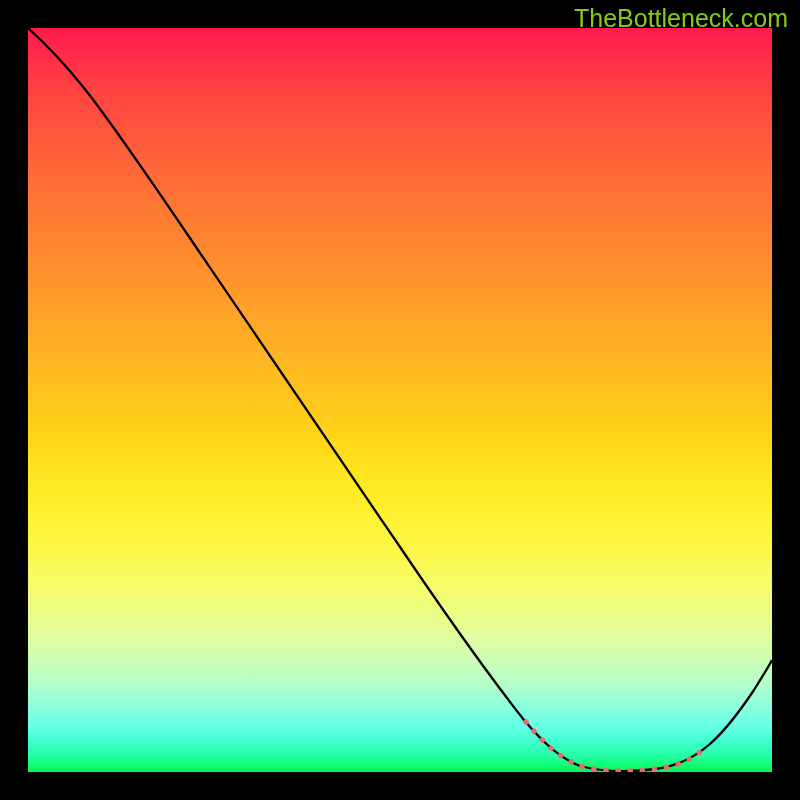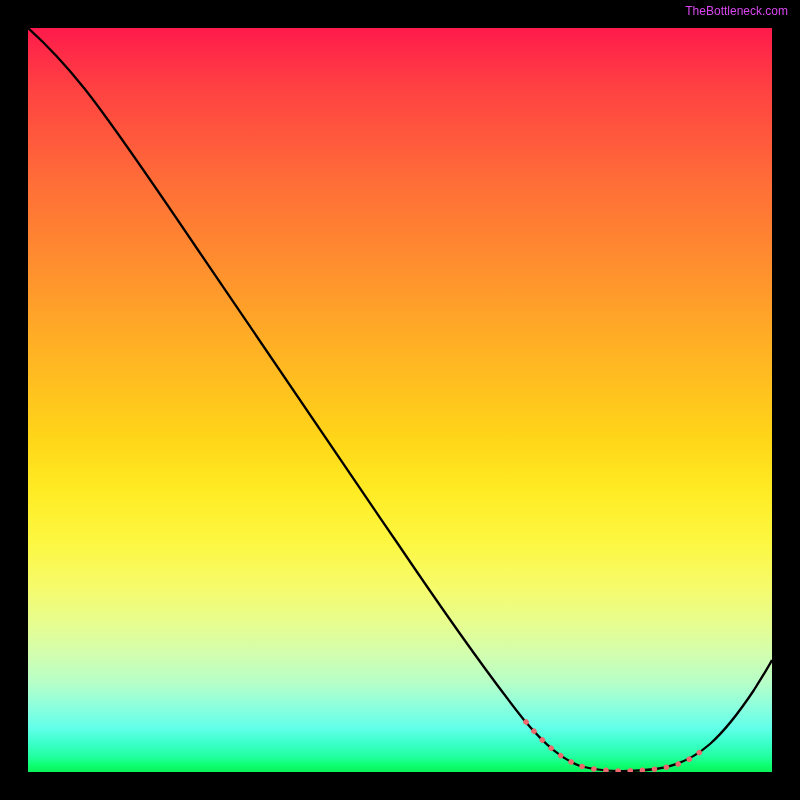--- a/index.html
+++ b/index.html
@@ -1,17 +1,17 @@
 <!DOCTYPE html>
 <html><head>
 <meta charset="utf-8">
 <style>
   * { margin: 0; padding: 0; box-sizing: border-box; }
   body { width: 800px; height: 800px; background: #000; position: relative; font-family: Arial, sans-serif; }
-  .watermark { position: absolute; top: 4px; right: 12px; color: #d946ef; font-size: 12px; font-weight: 500; z-index: 10; }
+  .watermark { position: absolute; top: 4px; right: 12px; color: #84cc16; font-size: 25px; font-weight: 500; z-index: 10; }
   .frame { position: absolute; top: 0; left: 0; width: 800px; height: 800px; background: #000; }
   .plot { position: absolute; top: 28px; left: 28px; width: 744px; height: 744px; }
   .gradient { position: absolute; inset: 0; background: linear-gradient(to bottom,
       #ff1a4b 0%,
       #ff2e47 4%,
       #ff4142 8%,
       #ff563d 14%,
       #ff6b38 20%,
       #ff8032 27%,
       #ff952d 34%,

